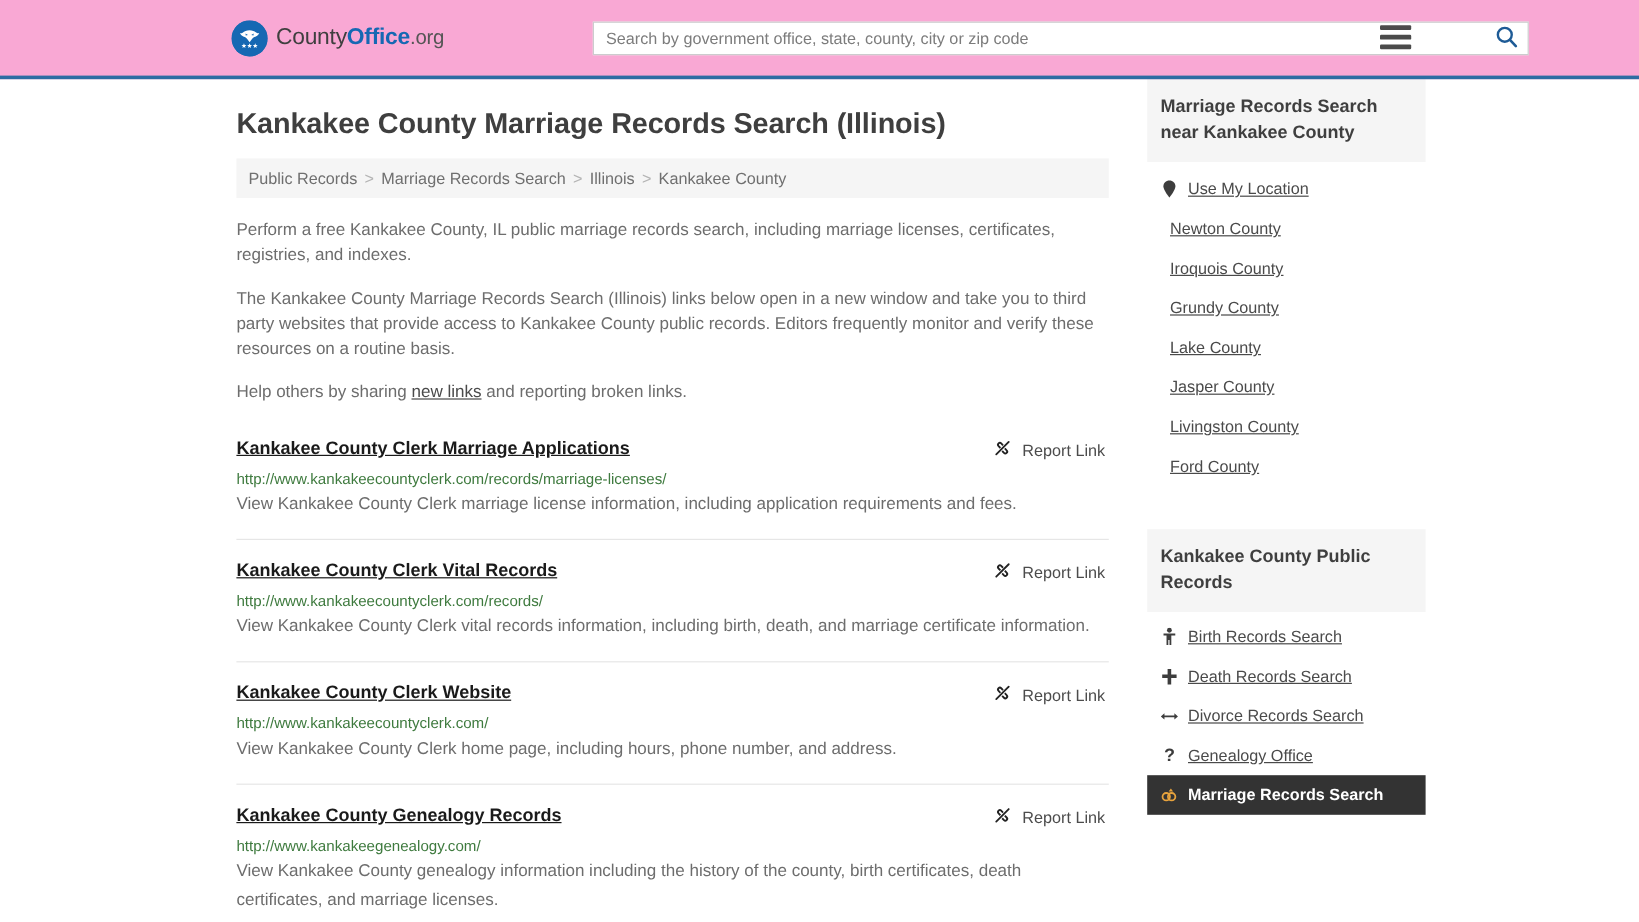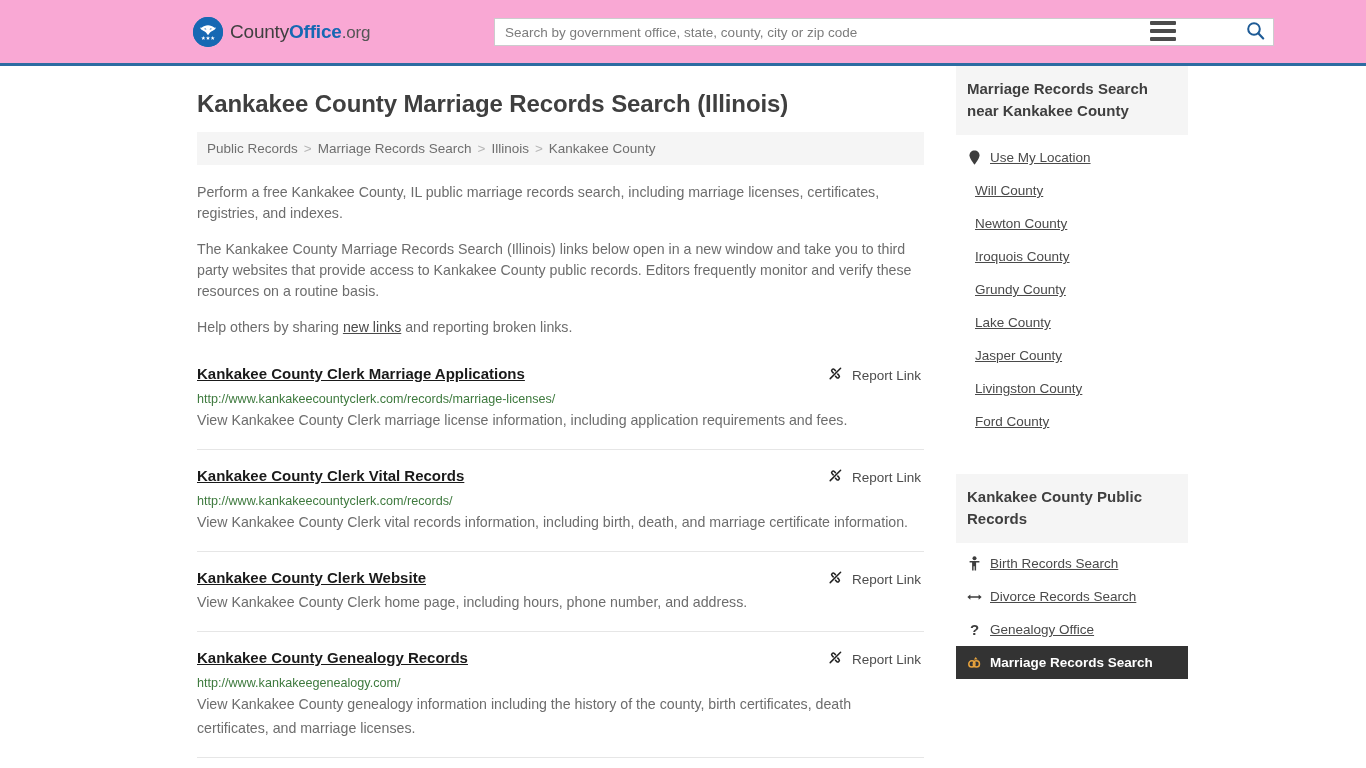--- a/index.html
+++ b/index.html
@@ -340,20 +340,21 @@
               <a class="result-title">Kankakee County Clerk Website</a>
               <div class="report-link">
                 <span><svg width="17" height="17" viewBox="0 0 17 17">
                     <path d="M4.6 4.0 a2.3 2.3 0 0 1 3.3 0 l1.5 1.6 -1.1 1.1 -1.5 -1.6 a0.8 0.8 0 0 0 -1.1 0 a0.8 0.8 0 0 0 0 1.1 l1.5 1.6 -1.1 1.1 -1.5 -1.6 a2.3 2.3 0 0 1 0 -3.3 Z" fill="#222"></path>
                     <path d="M12.4 13.0 a2.3 2.3 0 0 1 -3.3 0 l-1.5 -1.6 1.1 -1.1 1.5 1.6 a0.8 0.8 0 0 0 1.1 0 a0.8 0.8 0 0 0 0 -1.1 l-1.5 -1.6 1.1 -1.1 1.5 1.6 a2.3 2.3 0 0 1 0 3.3 Z" fill="#222"></path>
                     <line x1="3.2" y1="13.6" x2="13.6" y2="3.2" stroke="#222" stroke-width="1.5" stroke-linecap="round"></line>
                   </svg></span>
                 <span>Report Link</span>
               </div>
             </div>
+            <div class="result-url">http://www.kankakeecountyclerk.com/</div>
             <div class="result-desc">View Kankakee County Clerk home page, including hours, phone number, and address.</div>
           </div>
           <div class="result">
             <div class="result-head">
               <a class="result-title">Kankakee County Genealogy Records</a>
               <div class="report-link">
                 <span><svg width="17" height="17" viewBox="0 0 17 17">
                     <path d="M4.6 4.0 a2.3 2.3 0 0 1 3.3 0 l1.5 1.6 -1.1 1.1 -1.5 -1.6 a0.8 0.8 0 0 0 -1.1 0 a0.8 0.8 0 0 0 0 1.1 l1.5 1.6 -1.1 1.1 -1.5 -1.6 a2.3 2.3 0 0 1 0 -3.3 Z" fill="#222"></path>
                     <path d="M12.4 13.0 a2.3 2.3 0 0 1 -3.3 0 l-1.5 -1.6 1.1 -1.1 1.5 1.6 a0.8 0.8 0 0 0 1.1 0 a0.8 0.8 0 0 0 0 -1.1 l-1.5 -1.6 1.1 -1.1 1.5 1.6 a2.3 2.3 0 0 1 0 3.3 Z" fill="#222"></path>
                     <line x1="3.2" y1="13.6" x2="13.6" y2="3.2" stroke="#222" stroke-width="1.5" stroke-linecap="round"></line>
@@ -375,24 +376,20 @@
             <div class="side-item">
               <span class="ico">
                 <svg width="11" height="15" viewBox="0 0 11 15">
                   <path d="M5.5 0.4 C2.6 0.4 0.5 2.5 0.5 5.2 C0.5 8.6 5.5 14.6 5.5 14.6 C5.5 14.6 10.5 8.6 10.5 5.2 C10.5 2.5 8.4 0.4 5.5 0.4 Z" fill="#3d3d3d"></path>
                 </svg>
               </span>
               <span class="lbl">Use My Location</span>
             </div>
             <div class="side-item">
               <span class="ico" style="width: 0px; flex: 0 0 0px;"></span>
-              <span class="lbl">Will County</span>
-            </div>
-            <div class="side-item">
-              <span class="ico" style="width: 0px; flex: 0 0 0px;"></span>
               <span class="lbl">Newton County</span>
             </div>
             <div class="side-item">
               <span class="ico" style="width: 0px; flex: 0 0 0px;"></span>
               <span class="lbl">Iroquois County</span>
             </div>
             <div class="side-item">
               <span class="ico" style="width: 0px; flex: 0 0 0px;"></span>
               <span class="lbl">Grundy County</span>
             </div>
@@ -419,20 +416,28 @@
         <div class="side-head">Kankakee County Public Records</div>
         <div class="side-list" id="records-list">
             <div class="side-item">
               <span class="ico">
                 <svg width="11" height="15" viewBox="0 0 11 15">
                   <circle cx="5.5" cy="2.2" r="2.0" fill="#3d3d3d"></circle>
                   <path d="M0.6 5.0 h9.8 v1.5 h-3.3 v8.0 h-1.5 v-4.2 h-1.0 v4.2 h-1.5 v-8.0 h-2.5 Z" fill="#3d3d3d"></path>
                 </svg>
               </span>
               <span class="lbl">Birth Records Search</span>
+            </div>
+            <div class="side-item">
+              <span class="ico">
+                <svg width="13" height="14" viewBox="0 0 13 14">
+                  <path d="M5.0 0.5 h3.0 v4.5 h4.5 v3.0 h-4.5 v5.5 h-3.0 v-5.5 h-4.5 v-3.0 h4.5 Z" fill="#3d3d3d"></path>
+                </svg>
+              </span>
+              <span class="lbl">Death Records Search</span>
             </div>
             <div class="side-item">
               <span class="ico">
                 <svg width="16" height="12" viewBox="0 0 16 12">
                   <line x1="2.5" y1="6" x2="13.5" y2="6" stroke="#3d3d3d" stroke-width="1.6"></line>
                   <path d="M0.4 6 l3.2 -2.8 v5.6 Z" fill="#3d3d3d"></path>
                   <path d="M15.6 6 l-3.2 -2.8 v5.6 Z" fill="#3d3d3d"></path>
                 </svg>
               </span>
               <span class="lbl">Divorce Records Search</span>

